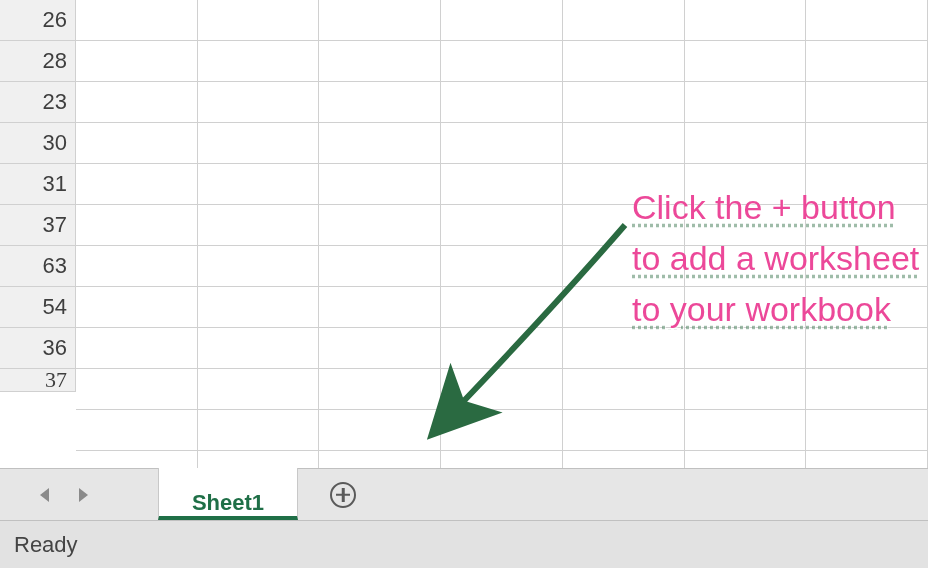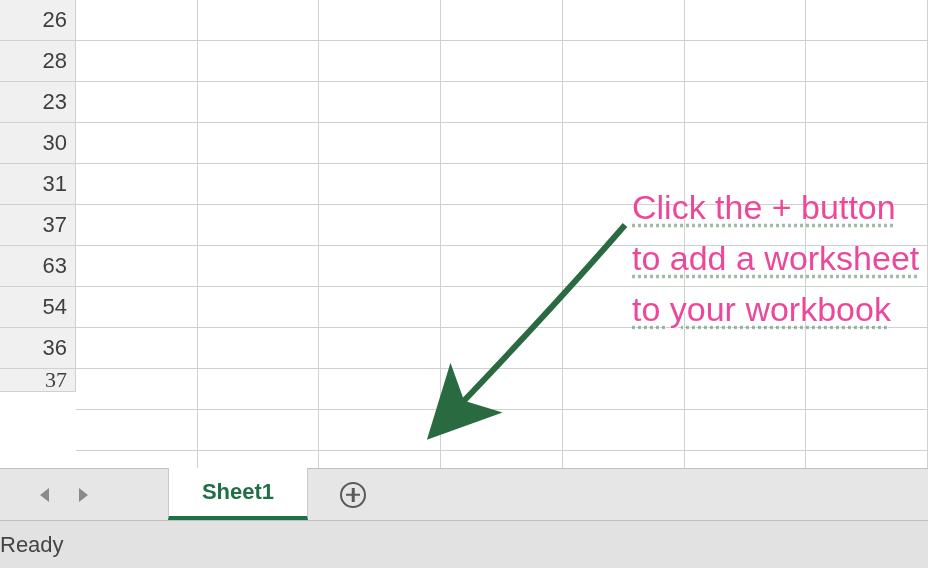--- a/index.html
+++ b/index.html
@@ -69,29 +69,29 @@
     border-bottom: 7px solid transparent;
   }
   .nav-arrow.left { border-right: 9px solid #8a8a8a; }
   .nav-arrow.right { border-left: 9px solid #8a8a8a; }
 
   .sheet-tab {
     position: relative;
     background: #fff;
     min-width: 140px;
     display: flex;
-    align-items: center;
+    align-items: flex-end;
     justify-content: center;
     font-size: 22px;
     font-weight: 600;
     color: #1f6f47;
     border-left: 1px solid #c8c8c8;
     border-right: 1px solid #c8c8c8;
     border-bottom: 4px solid #1f6f47;
-    margin-left: 40px;
+    margin-left: 30px;
     margin-top: -1px;
   }
 
   .add-sheet {
     display: flex;
     align-items: center;
     justify-content: center;
     width: 90px;
   }
   .plus-circle {
@@ -117,20 +117,21 @@
   }
 
   .status-bar {
     position: absolute;
     left: 0; top: 520px;
     width: 928px; height: 48px;
     background: #e2e2e2;
     border-top: 1px solid #c0c0c0;
     display: flex;
     align-items: center;
+    padding-left: 14px;
     font-size: 22px;
     color: #444;
   }
 
   .annotation {
     position: absolute;
     left: 632px;
     top: 182px;
     color: #ec4899;
     font-size: 34px;

